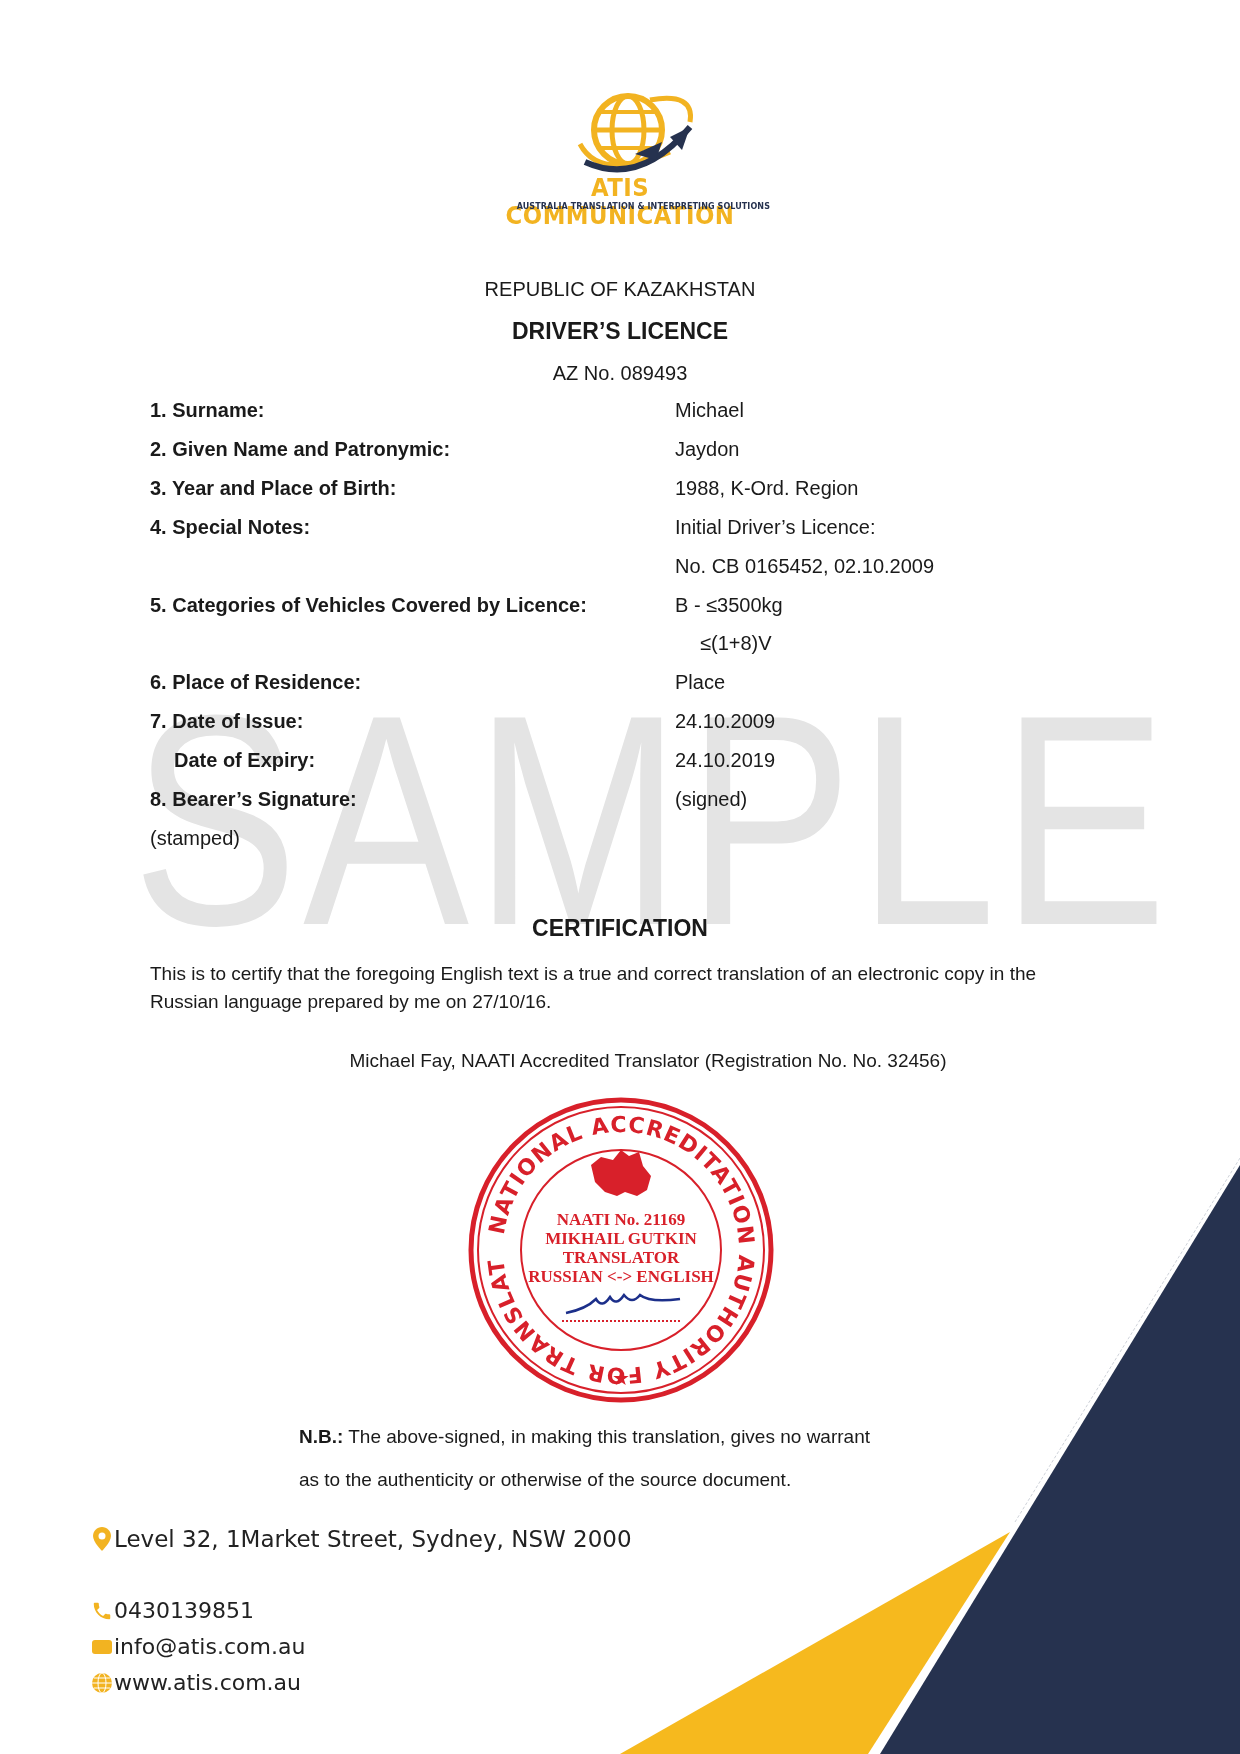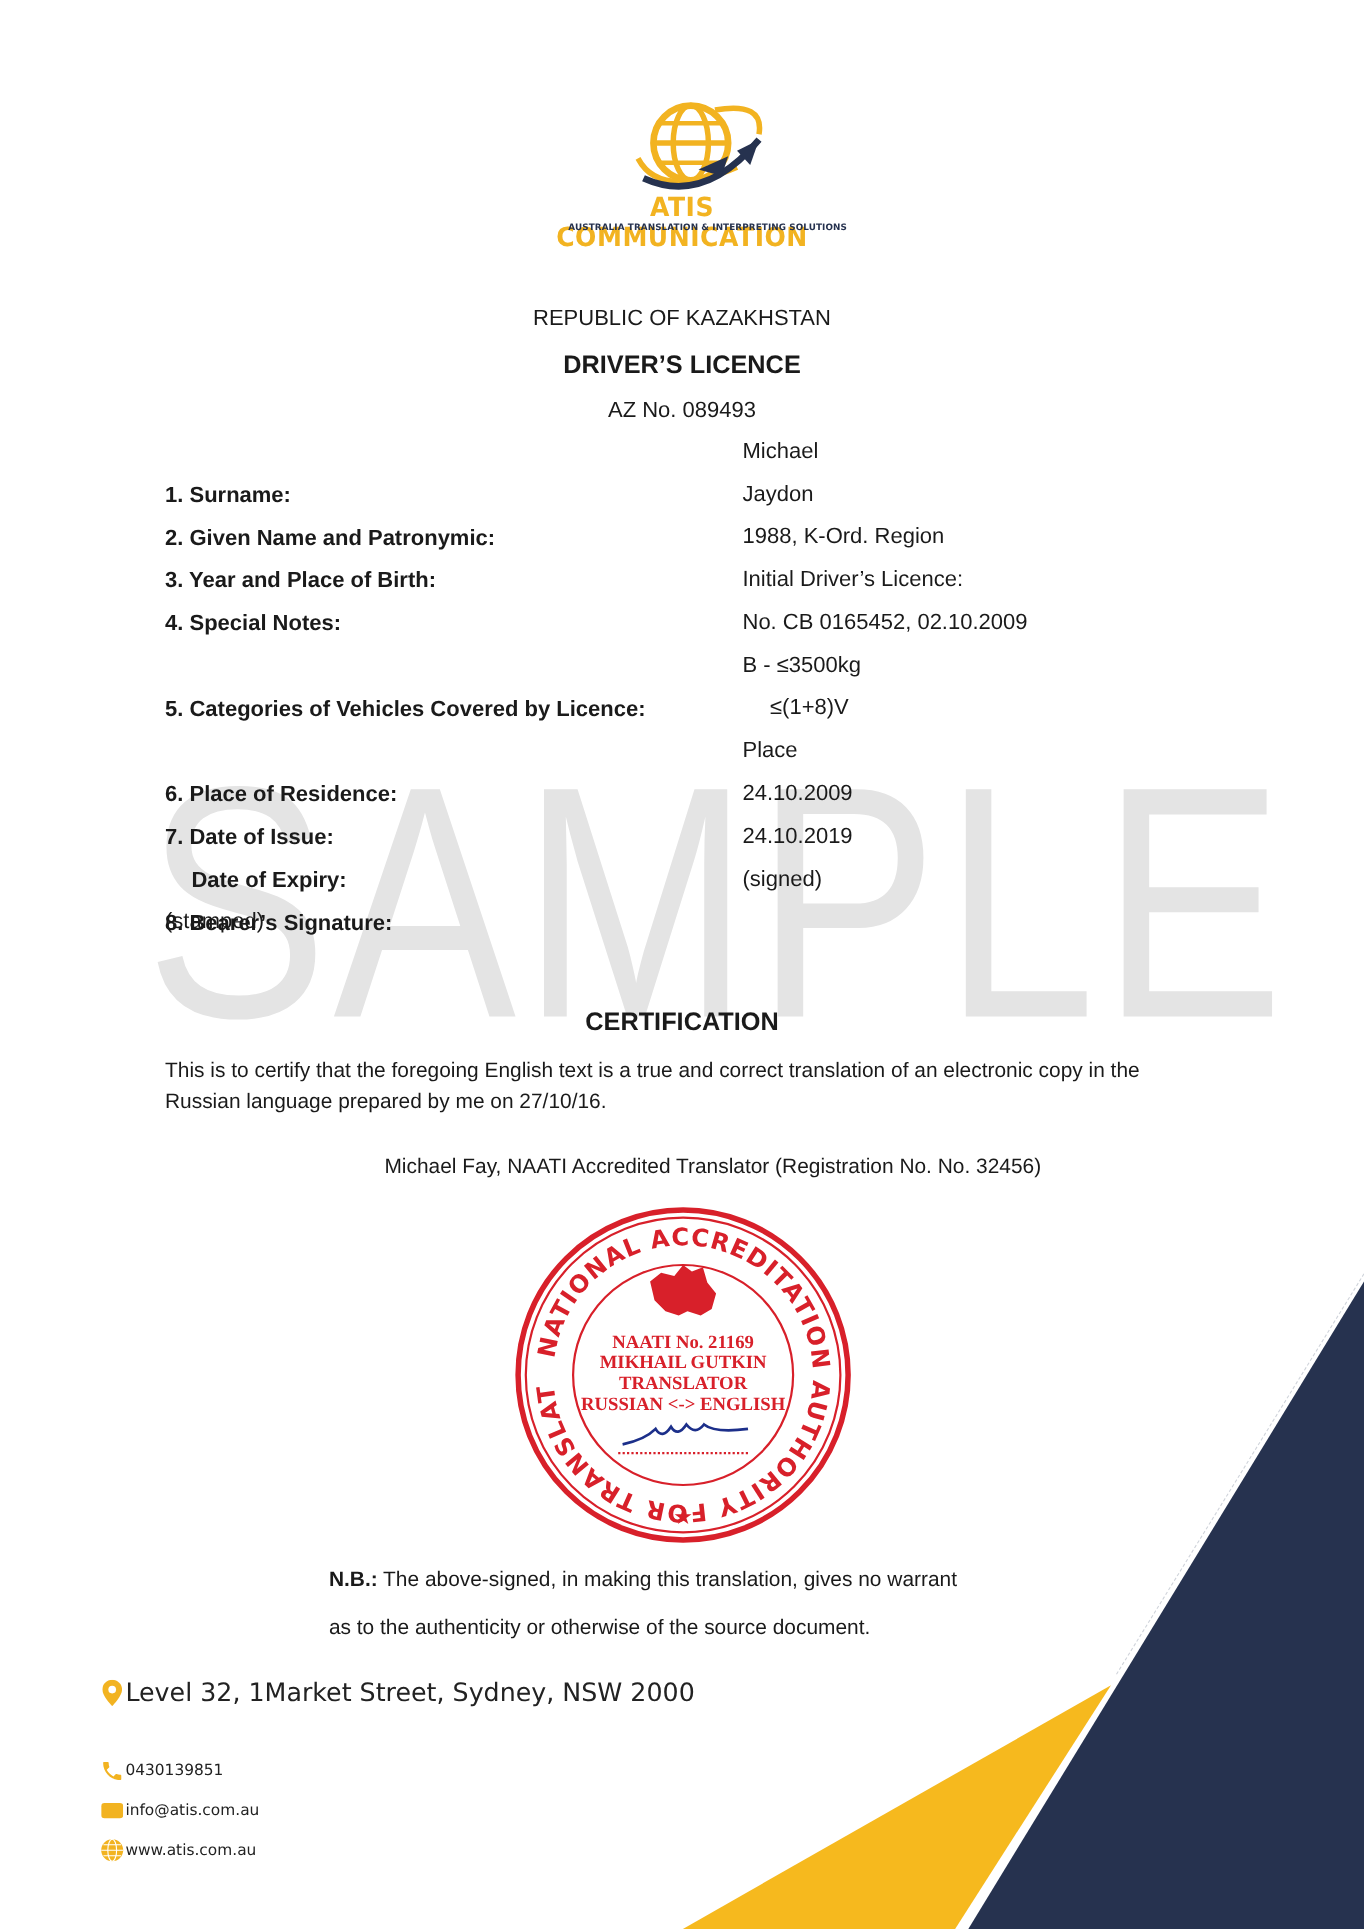--- a/index.html
+++ b/index.html
@@ -18,34 +18,34 @@
   .logo-sub { position: absolute; left: 0; top: 118px; width: 300px; text-align: right;
               font-family: "DejaVu Sans", sans-serif; font-weight: bold; font-size: 8px;
               color: #26324f; letter-spacing: 0.1px; }
 
   .content { position: absolute; left: 0; top: 0; width: 1240px; z-index: 3; }
   .center { position: absolute; left: 0; width: 1240px; text-align: center; }
   .country { top: 278px; font-size: 20px; }
   .doc-title { top: 318px; font-size: 23px; font-weight: bold; }
   .doc-no { top: 362px; font-size: 20px; }
 
-  .field-label { position: absolute; left: 150px; font-size: 20px; font-weight: bold; white-space: nowrap; margin-top: 40px; }
+  .field-label { position: absolute; left: 150px; font-size: 20px; font-weight: bold; white-space: nowrap; }
   .field-value { position: absolute; left: 675px; font-size: 20px; white-space: nowrap; }
 
   .cert-title { top: 915px; font-size: 23px; font-weight: bold; }
   .cert-body { position: absolute; left: 150px; top: 960px; width: 940px; font-size: 19px; line-height: 28px; }
   .translator { top: 1050px; font-size: 19px; margin-left: 28px; }
 
   .seal { position: absolute; left: 466px; top: 1095px; width: 310px; height: 310px; z-index: 3; }
 
   .nb { position: absolute; left: 299px; top: 1415px; width: 680px; font-size: 19px; line-height: 43px; }
   .nb b { font-weight: bold; }
 
   .contact-row { position: absolute; left: 90px; display: flex; align-items: center; z-index: 4; }
-  .contact-row .txt { font-family: "DejaVu Sans", sans-serif; font-size: 14px; color: #222; }
+  .contact-row .txt { font-family: "DejaVu Sans", sans-serif; font-size: 22px; color: #222; }
   .contact-row.address .txt { font-size: 23px; }
   .ci { width: 24px; height: 24px; display: inline-flex; align-items: center; justify-content: center; }
 
   .corner { position: absolute; left: 0; top: 0; width: 1240px; height: 1754px; z-index: 1; pointer-events: none; }
 </style>
 </head>
 <body>
 
 <svg class="corner" viewBox="0 0 1240 1754" width="1240" height="1754">
   <polygon points="1240,1165 1240,1754 880,1754" fill="#26324f"></polygon>

